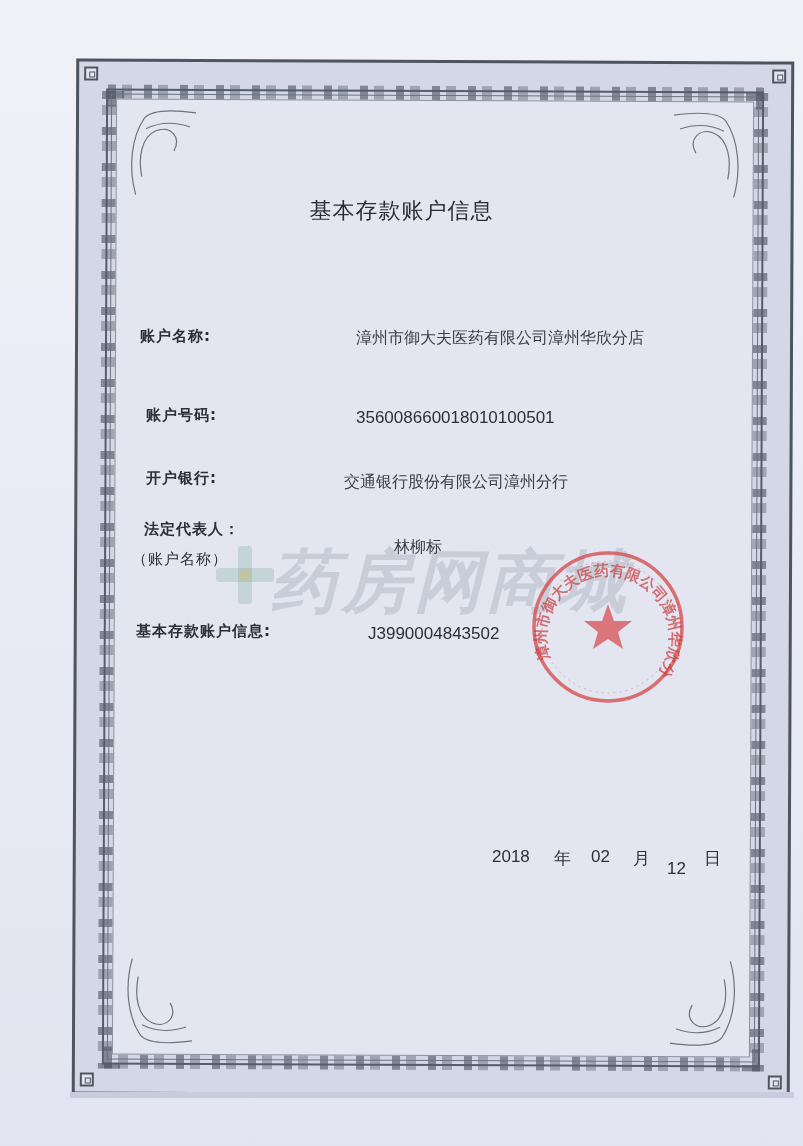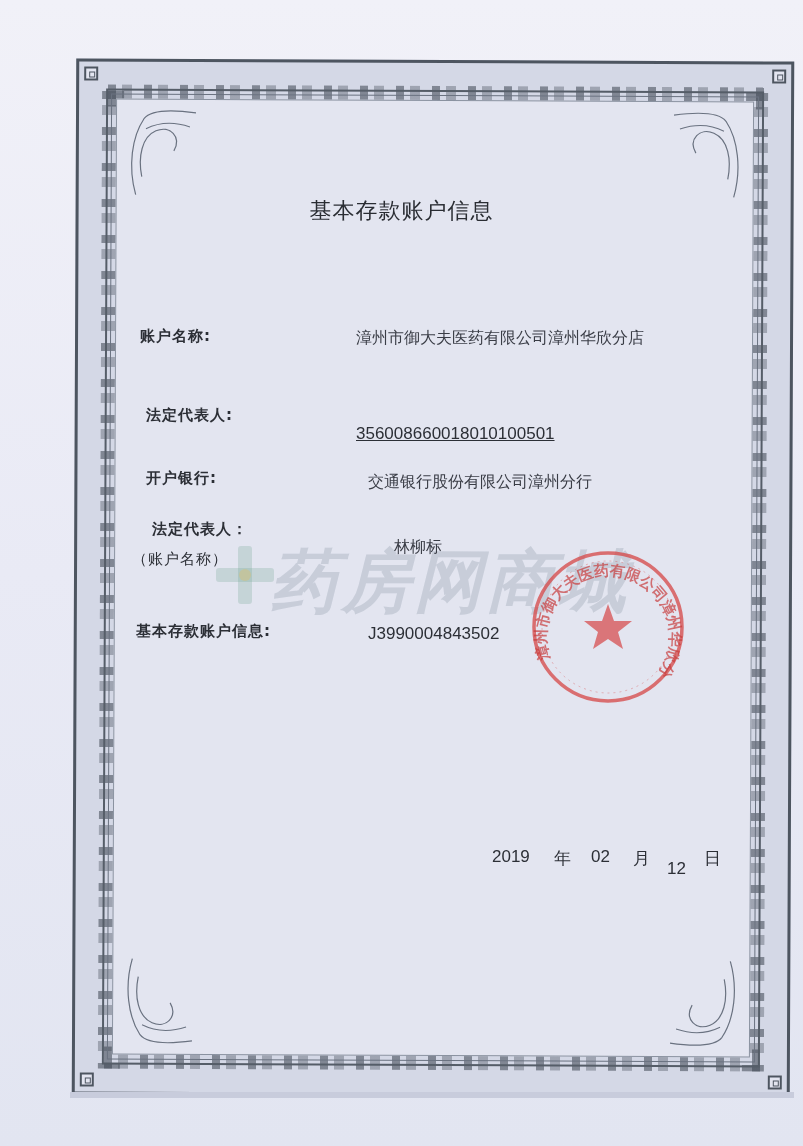--- a/index.html
+++ b/index.html
@@ -136,41 +136,41 @@
   <rect x="6" y="28" width="58" height="14" rx="3" fill="rgba(120,170,150,0.28)"></rect>
   <circle cx="35" cy="35" r="6" fill="rgba(230,190,90,0.35)"></circle>
 </svg>
 <div class="watermark">药房网商城</div>
 
 <div class="title">基本存款账户信息</div>
 
 <div class="label" style="left:140px; top:327px;">账户名称:</div>
 <div class="value" style="left:356px; top:328px;">漳州市御大夫医药有限公司漳州华欣分店</div>
 
-<div class="label" style="left:146px; top:406px;">法定代表人:</div>
-<div class="value-num" style="left:356px; top:424px;text-decoration:underline;">35600866001801010050​1</div>
+<div class="label" style="left:146px; top:406px;">账户号码:</div>
+<div class="value-num" style="left:356px; top:408px;">35600866001801010050​1</div>
 
 <div class="label" style="left:146px; top:469px;text-align:center;">开户银行:</div>
-<div class="value" style="left:368px; top:472px;">交通银行股份有限公司漳州分行</div>
+<div class="value" style="left:344px; top:472px;">交通银行股份有限公司漳州分行</div>
 
-<div class="label" style="left:152px; top:520px;">法定代表人：</div>
+<div class="label" style="left:144px; top:520px;">法定代表人：</div>
 <div class="label" style="left:132px; top:550px; font-weight:normal;">（账户名称）</div>
 <div class="value" style="left:357px; top:537px;margin-left:37px;">林柳标</div>
 
 <div class="label" style="left:136px; top:622px;">基本存款账户信息:</div>
 <div class="value-num" style="left:356px; top:624px;margin-left:12px;">J3990004843502</div>
 
 <svg class="seal" viewBox="0 0 160 158">
   <circle cx="80" cy="79" r="74" fill="none" stroke="rgba(214,70,70,0.75)" stroke-width="3.5"></circle>
   <polygon points="80,56 86,73 104,73 90,84 95,101 80,91 65,101 70,84 56,73 74,73" fill="rgba(214,70,70,0.7)"></polygon>
   <path id="sealArc" d="M 26 120 A 62 62 0 1 1 134 120" fill="none"></path>
   <text font-size="15" fill="rgba(200,60,60,0.7)" font-family="DejaVu Sans, sans-serif" font-weight="bold">
     <textPath href="#sealArc" startOffset="4%">漳州市御大夫医药有限公司漳州华欣分店</textPath>
   </text>
   <circle cx="80" cy="79" r="66" fill="none" stroke="rgba(214,70,70,0.35)" stroke-width="1" stroke-dasharray="2 4"></circle>
 </svg>
 
-<div class="date-part" style="left:492px;">2019</div>
+<div class="date-part" style="left:492px;">2018</div>
 <div class="date-part" style="left:554px; font-family:'DejaVu Sans',sans-serif;">年</div>
 <div class="date-part" style="left:591px;">02</div>
 <div class="date-part" style="left:633px; font-family:'DejaVu Sans',sans-serif;">月</div>
 <div class="date-part" style="left:667px;margin-top:12px;">12</div>
 <div class="date-part" style="left:704px; font-family:'DejaVu Sans',sans-serif;">日</div>
 
 </body></html>

